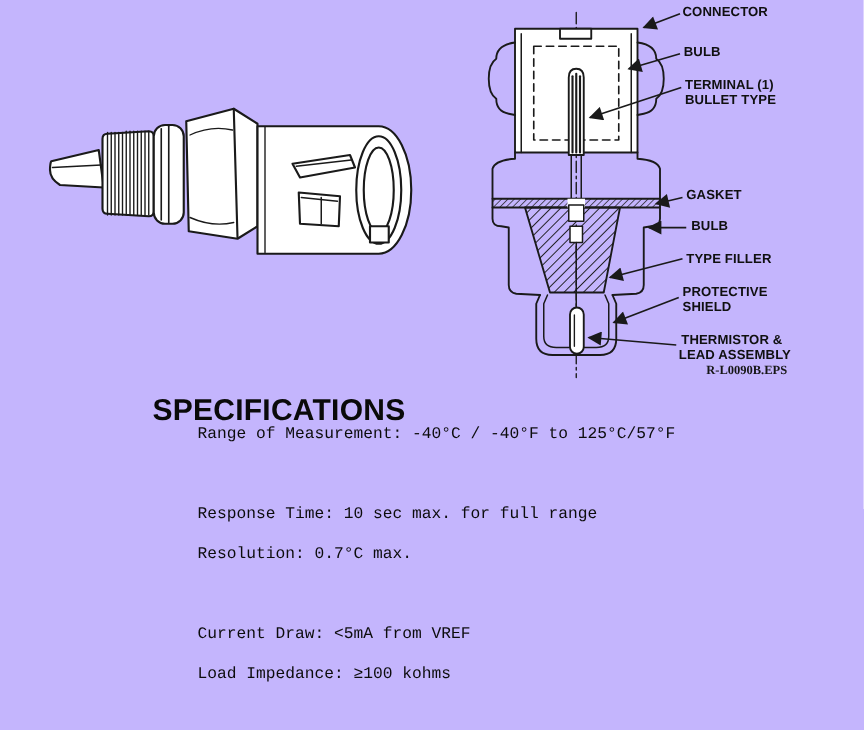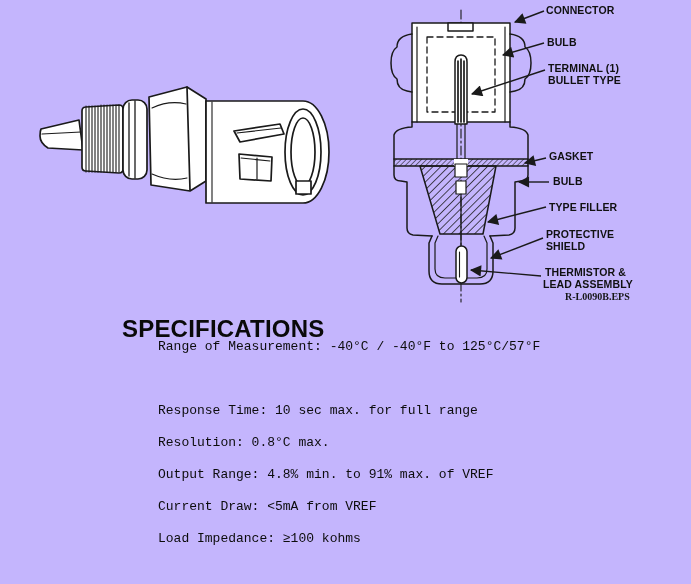--- a/index.html
+++ b/index.html
@@ -143,18 +143,17 @@
   <div class="dlabel" style="left:549px;top:202px">TYPE FILLER</div>
   <div class="dlabel" style="left:546px;top:229px">PROTECTIVE</div>
   <div class="dlabel" style="left:546px;top:241px">SHIELD</div>
   <div class="dlabel" style="left:545px;top:267px">THERMISTOR &amp;</div>
   <div class="dlabel" style="left:543px;top:279px">LEAD ASSEMBLY</div>
   <div class="fig-ref" style="left:565px;top:291px">R-L0090B.EPS</div>
 
   <div class="spec-title">SPECIFICATIONS</div>
   <div class="spec-line" style="top:339px">Range of Measurement: -40°C / -40°F to 125°C/57°F</div>
   <div class="spec-line" style="top:403px">Response Time: 10 sec max. for full range</div>
-  <div class="spec-line" style="top:435px">Resolution: 0.8°C max.</div>
-  <div class="spec-line" style="top:467px">Output Range: 4.8% min. to 91% max. of VREF</div>
+  <div class="spec-line" style="top:435px">Resolution: 0.7°C max.</div>
   <div class="spec-line" style="top:499px">Current Draw: &lt;5mA from VREF</div>
   <div class="spec-line" style="top:531px">Load Impedance: ≥100 kohms</div>
 
 </div>
 
 </body></html>

